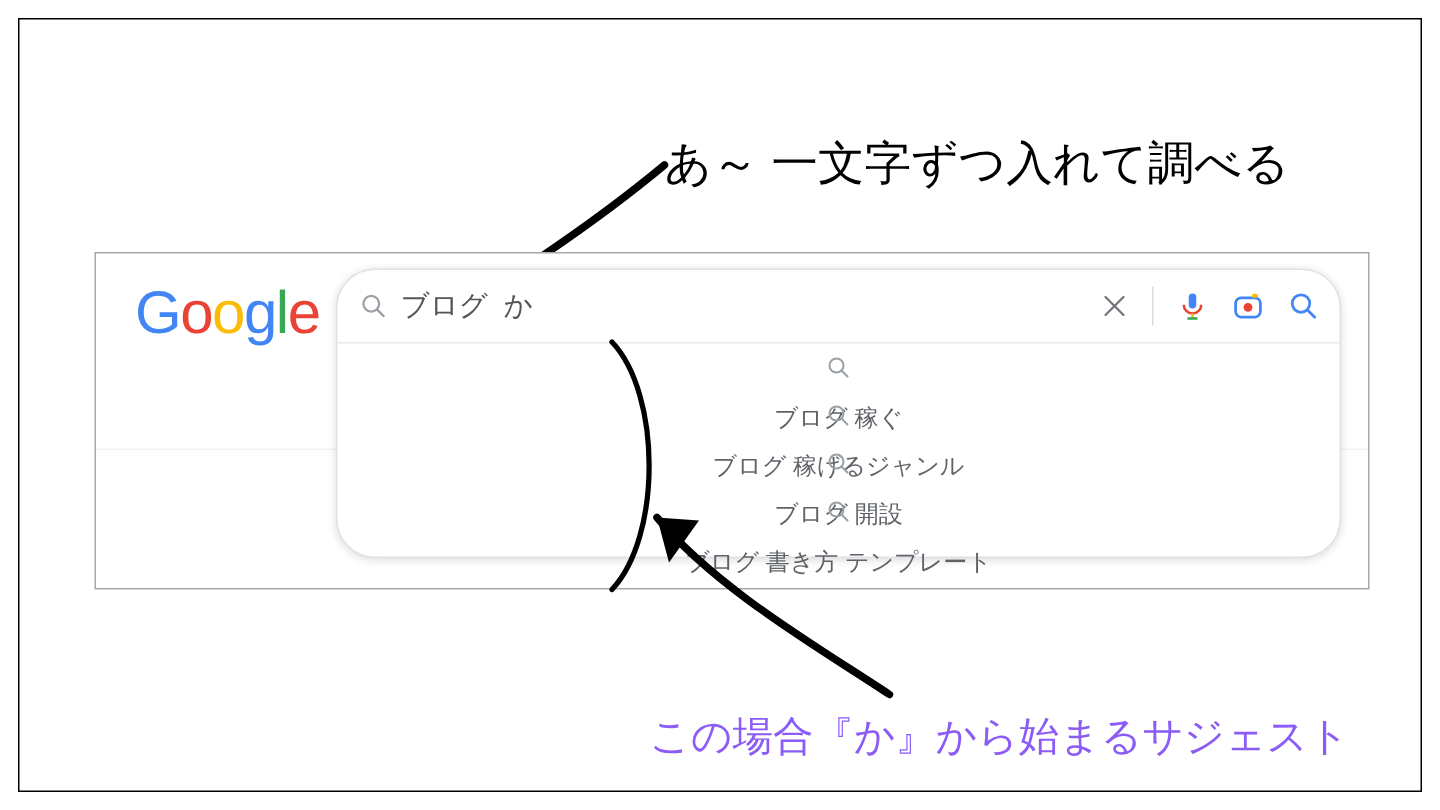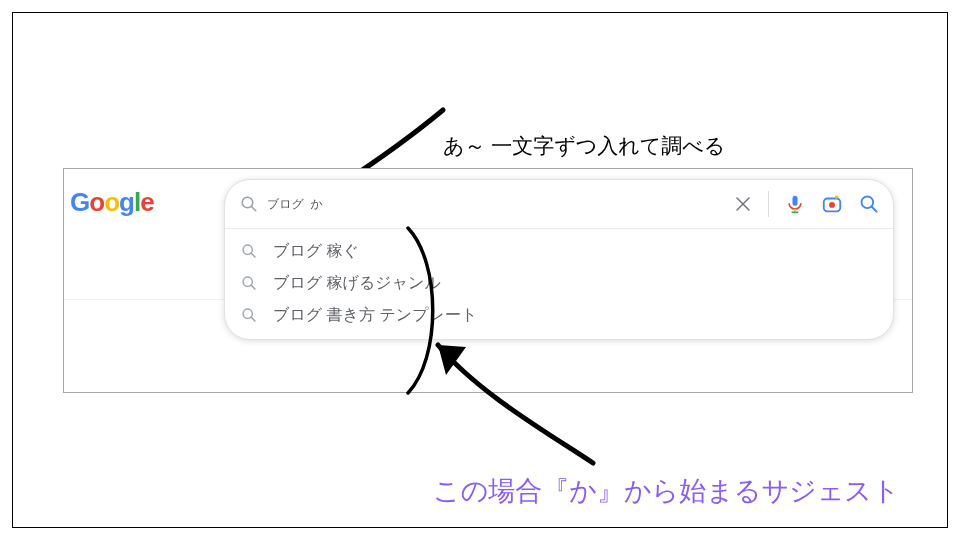--- a/index.html
+++ b/index.html
@@ -9,45 +9,44 @@
   .outer-frame {
     position: absolute;
     left: 12px; top: 12px;
     width: 936px; height: 516px;
     border: 1.5px solid #000;
   }
 
   .annotation-top {
     position: absolute;
     left: 430px; top: 75px;
-    font-size: 21px;
+    font-size: 31px;
     color: #000;
-    margin-top: 44px;
   }
   .annotation-bottom {
     position: absolute;
     left: 420px; top: 460px;
     font-size: 27px;
     color: #8b5cf6;
   }
 
   .google-panel {
     position: absolute;
     left: 50px; top: 155px;
     width: 850px; height: 225px;
     border: 1px solid #a7a7a7;
     background: #fff;
     overflow: hidden;
   }
 
   .google-logo {
     position: absolute;
-    left: 6px; top: 18px;
-    font-size: 26px;
-    font-weight: 700;
+    left: 26px; top: 18px;
+    font-size: 40px;
+    font-weight: 400;
     letter-spacing: -1px;
     user-select: none;
   }
   .g-b { color:#4285F4; }
   .g-r { color:#EA4335; }
   .g-y { color:#FBBC05; }
   .g-g { color:#34A853; }
 
   .search-wrap {
     position: absolute;
@@ -66,41 +65,42 @@
   }
   .search-bar .mag {
     color: #9aa0a6;
     flex: 0 0 20px;
     display:flex;align-items:center;justify-content:center;
   }
   .search-input {
     flex: 1;
     border: none;
     outline: none;
-    font-size: 12px;
+    font-size: 19px;
     color: #555;
     padding: 0 8px;
     background: transparent;
   }
   .bar-icons { display:flex; align-items:center; gap:16px; }
   .bar-icons span { display:flex; align-items:center; justify-content:center; }
   .x-icon { color:#70757a; font-size:20px; }
   .divider-v { width:1px; height:26px; background:#dadce0; }
   .blue-mag { color:#4285F4; }
 
   .suggestions {
     border-top: 1px solid #e8eaed;
     padding: 6px 0 8px 0;
   }
   .sug-row {
     display: flex;
     align-items: center;
     height: 32px;
     padding: 0 14px;
     gap: 14px;
+    flex-direction: column;
   }
   .sug-row .mag {
     color: #9aa0a6;
     flex: 0 0 20px;
     display:flex;align-items:center;justify-content:center;
   }
   .sug-row span.text {
     font-size: 16px;
     color: #5f6368;
   }
@@ -193,20 +193,29 @@
             </span>
           <span class="text">ブログ 稼げるジャンル</span>
         </div>
         <div class="sug-row">
           <span class="mag">
               <svg width="16" height="16" viewBox="0 0 24 24">
                 <circle cx="10" cy="10" r="7" stroke="#9aa0a6" stroke-width="2" fill="none"></circle>
                 <line x1="15" y1="15" x2="21" y2="21" stroke="#9aa0a6" stroke-width="2" stroke-linecap="round"></line>
               </svg>
             </span>
+          <span class="text">ブログ 開設</span>
+        </div>
+        <div class="sug-row">
+          <span class="mag">
+              <svg width="16" height="16" viewBox="0 0 24 24">
+                <circle cx="10" cy="10" r="7" stroke="#9aa0a6" stroke-width="2" fill="none"></circle>
+                <line x1="15" y1="15" x2="21" y2="21" stroke="#9aa0a6" stroke-width="2" stroke-linecap="round"></line>
+              </svg>
+            </span>
           <span class="text">ブログ 書き方 テンプレート</span>
         </div>
       </div>
     </div>
   </div>
 
   <svg class="arrow" style="left:390px; top:210px;" width="50" height="175" viewBox="0 0 50 175">
     <path d="M5,5 C38,40 38,135 5,170" stroke="#000" stroke-width="3.5" fill="none" stroke-linecap="round"></path>
   </svg>
 

